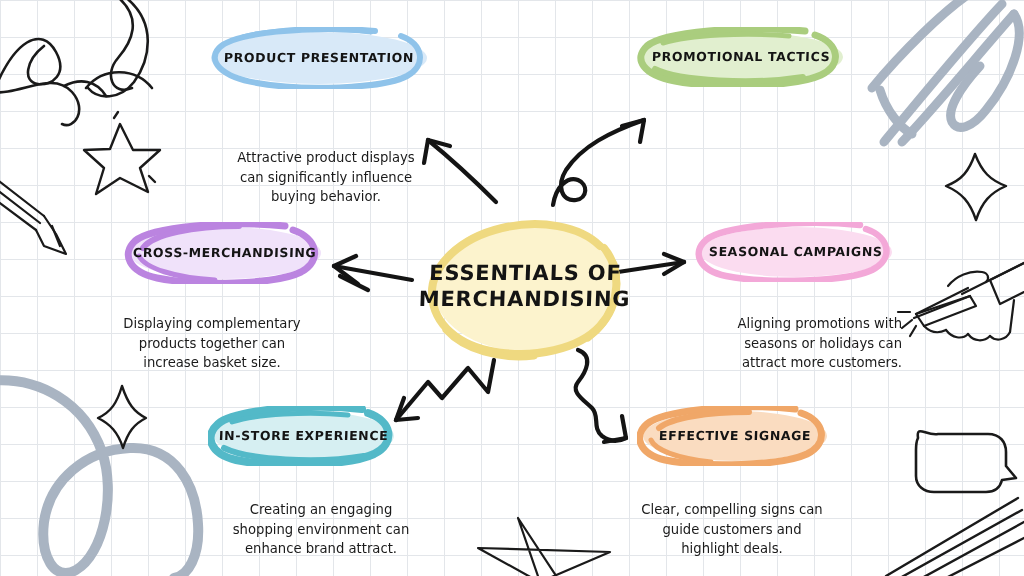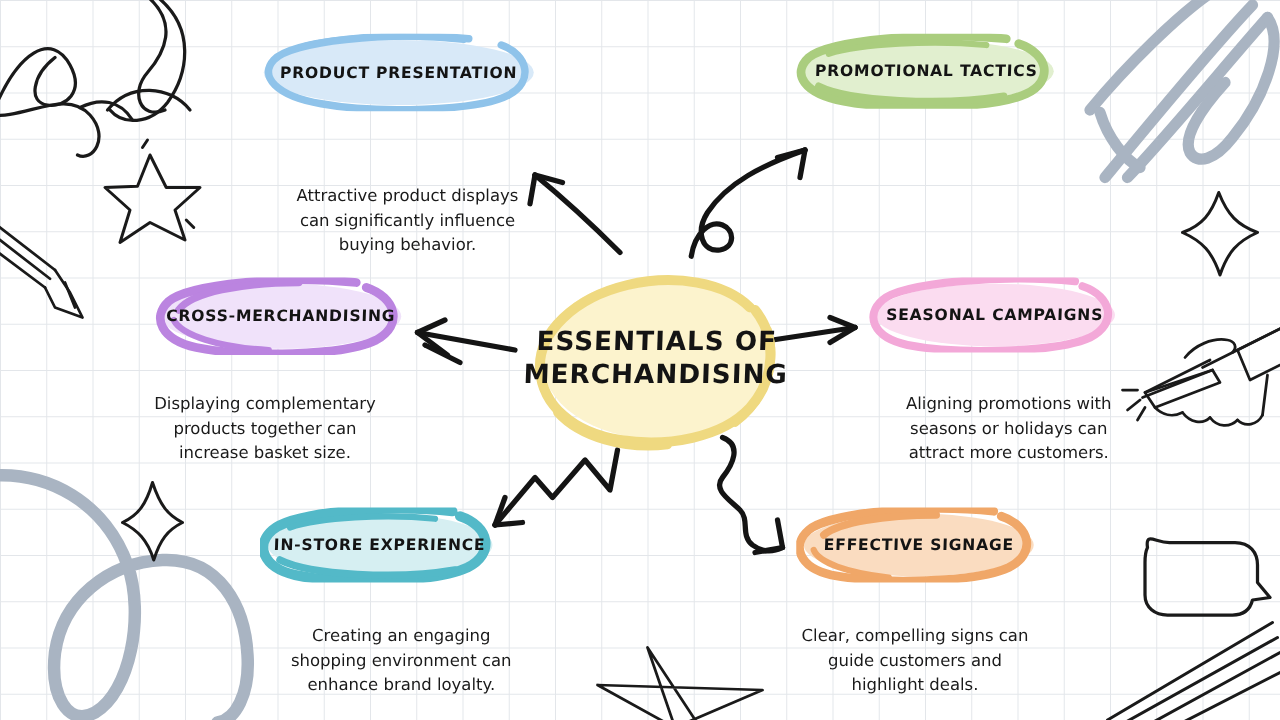--- a/index.html
+++ b/index.html
@@ -85,21 +85,21 @@
     font-family: "DejaVu Sans", sans-serif;
     font-size: 13.2px;
     line-height: 1.48;
     color: #1a1a1a;
     text-align: center;
     white-space: pre-line;
   }
   #desc-product     { left: 228px; top: 124px; width: 196px; margin-top: 24px; }
   #desc-promotional { left: 650px; top: 124px; width: 200px; }
   #desc-cross       { left: 114px; top: 314px; width: 196px; }
-  #desc-seasonal    { left: 712px; top: 314px; width: 190px; }
+  #desc-seasonal    { left: 712px; top: 314px; width: 190px; text-align: right; }
   #desc-instore     { left: 226px; top: 500px; width: 190px; }
   #desc-signage     { left: 636px; top: 500px; width: 192px; }
 </style>
 </head>
 <body>
 
 <div id="canvas">
 
   <svg class="layer" id="decor-layer" viewBox="0 0 1024 576">
 
@@ -296,18 +296,18 @@
 can significantly influence
 buying behavior.</div>
   <div class="desc" id="desc-cross">Displaying complementary
 products together can
 increase basket size.</div>
   <div class="desc" id="desc-seasonal">Aligning promotions with
 seasons or holidays can
 attract more customers.</div>
   <div class="desc" id="desc-instore">Creating an engaging
 shopping environment can
-enhance brand loyalty.</div>
+enhance brand attract.</div>
   <div class="desc" id="desc-signage">Clear, compelling signs can
 guide customers and
 highlight deals.</div>
 
 </div>
 
 </body></html>

